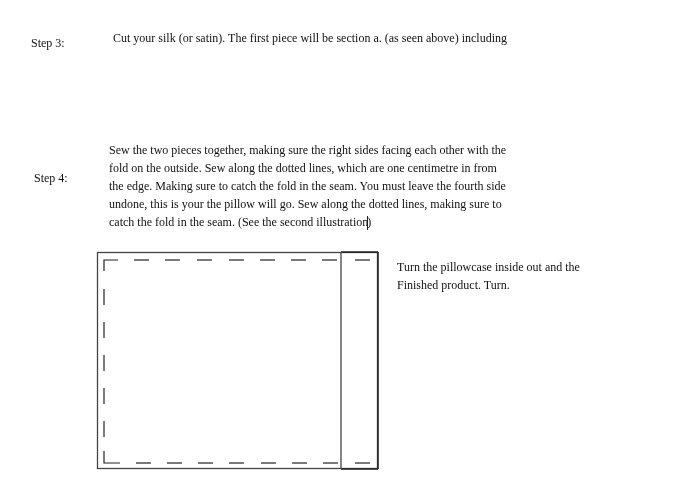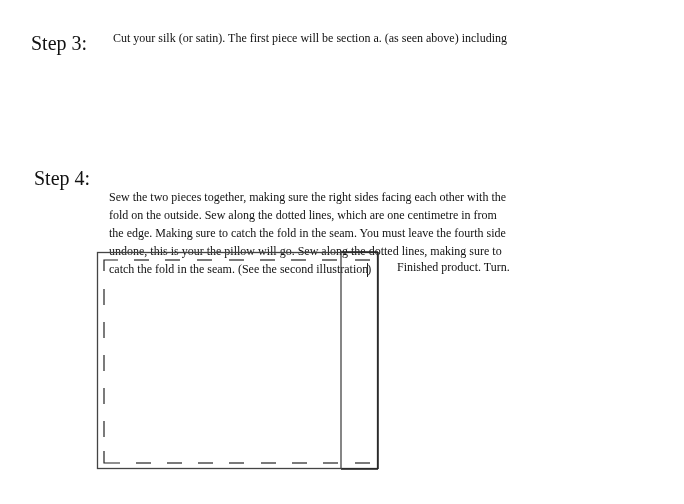--- a/index.html
+++ b/index.html
@@ -10,37 +10,37 @@
     body {
       width: 684px;
       height: 504px;
       position: relative;
       overflow: hidden;
       font-family: "Liberation Serif", "DejaVu Serif", serif;
       color: #111111;
     }
     .step-label {
       position: absolute;
-      font-size: 20px;
+      font-size: 12px;
       line-height: 18px;
       white-space: nowrap;
     }
     .step-body {
       position: absolute;
       font-size: 12px;
       line-height: 18px;
     }
     .step-body .line {
       display: block;
       white-space: nowrap;
     }
     #step3-label { left: 31px; top: 34px; }
     #step3-body  { left: 113px; top: 29px; }
     #step4-label { left: 34px; top: 141px; margin-top: 28px; }
-    #step4-body  { left: 109px; top: 141px; margin-top: 47px; }
+    #step4-body  { left: 109px; top: 141px; }
     #final-note  { left: 397px; top: 258px; }
     #diagram {
       position: absolute;
       left: 0;
       top: 0;
       width: 684px;
       height: 504px;
       pointer-events: none;
     }
     .cursor-mark {
@@ -64,20 +64,21 @@
 <div id="step4-label" class="step-label">Step 4:</div>
 <div id="step4-body" class="step-body">
   <span class="line">Sew the two pieces together, making sure the right sides facing each other with the</span>
   <span class="line">fold on the outside. Sew along the dotted lines, which are one centimetre in from</span>
   <span class="line">the edge. Making sure to catch the fold in the seam. You must leave the fourth side</span>
   <span class="line">undone, this is your the pillow will go. Sew along the dotted lines, making sure to</span>
   <span class="line"><span>catch the fold in the seam. (See the second illustration</span><span class="cursor-mark"></span><span>)</span></span>
 </div>
 
 <div id="final-note" class="step-body">
+  <span class="line">Turn the pillowcase inside out and the</span>
   <span class="line">Finished product. Turn.</span>
 </div>
 
 <svg id="diagram" width="684" height="504" viewBox="0 0 684 504" xmlns="http://www.w3.org/2000/svg">
 
   <rect x="97.5" y="252.5" width="280" height="216" fill="none" stroke="#444444" stroke-width="1.3"></rect>
 
   <line x1="378" y1="252" x2="378" y2="469" stroke="#222222" stroke-width="1.5"></line>
   <line x1="341" y1="469" x2="378" y2="469" stroke="#222222" stroke-width="1.5"></line>
   <line x1="341" y1="252" x2="378" y2="252" stroke="#222222" stroke-width="1.5"></line>

